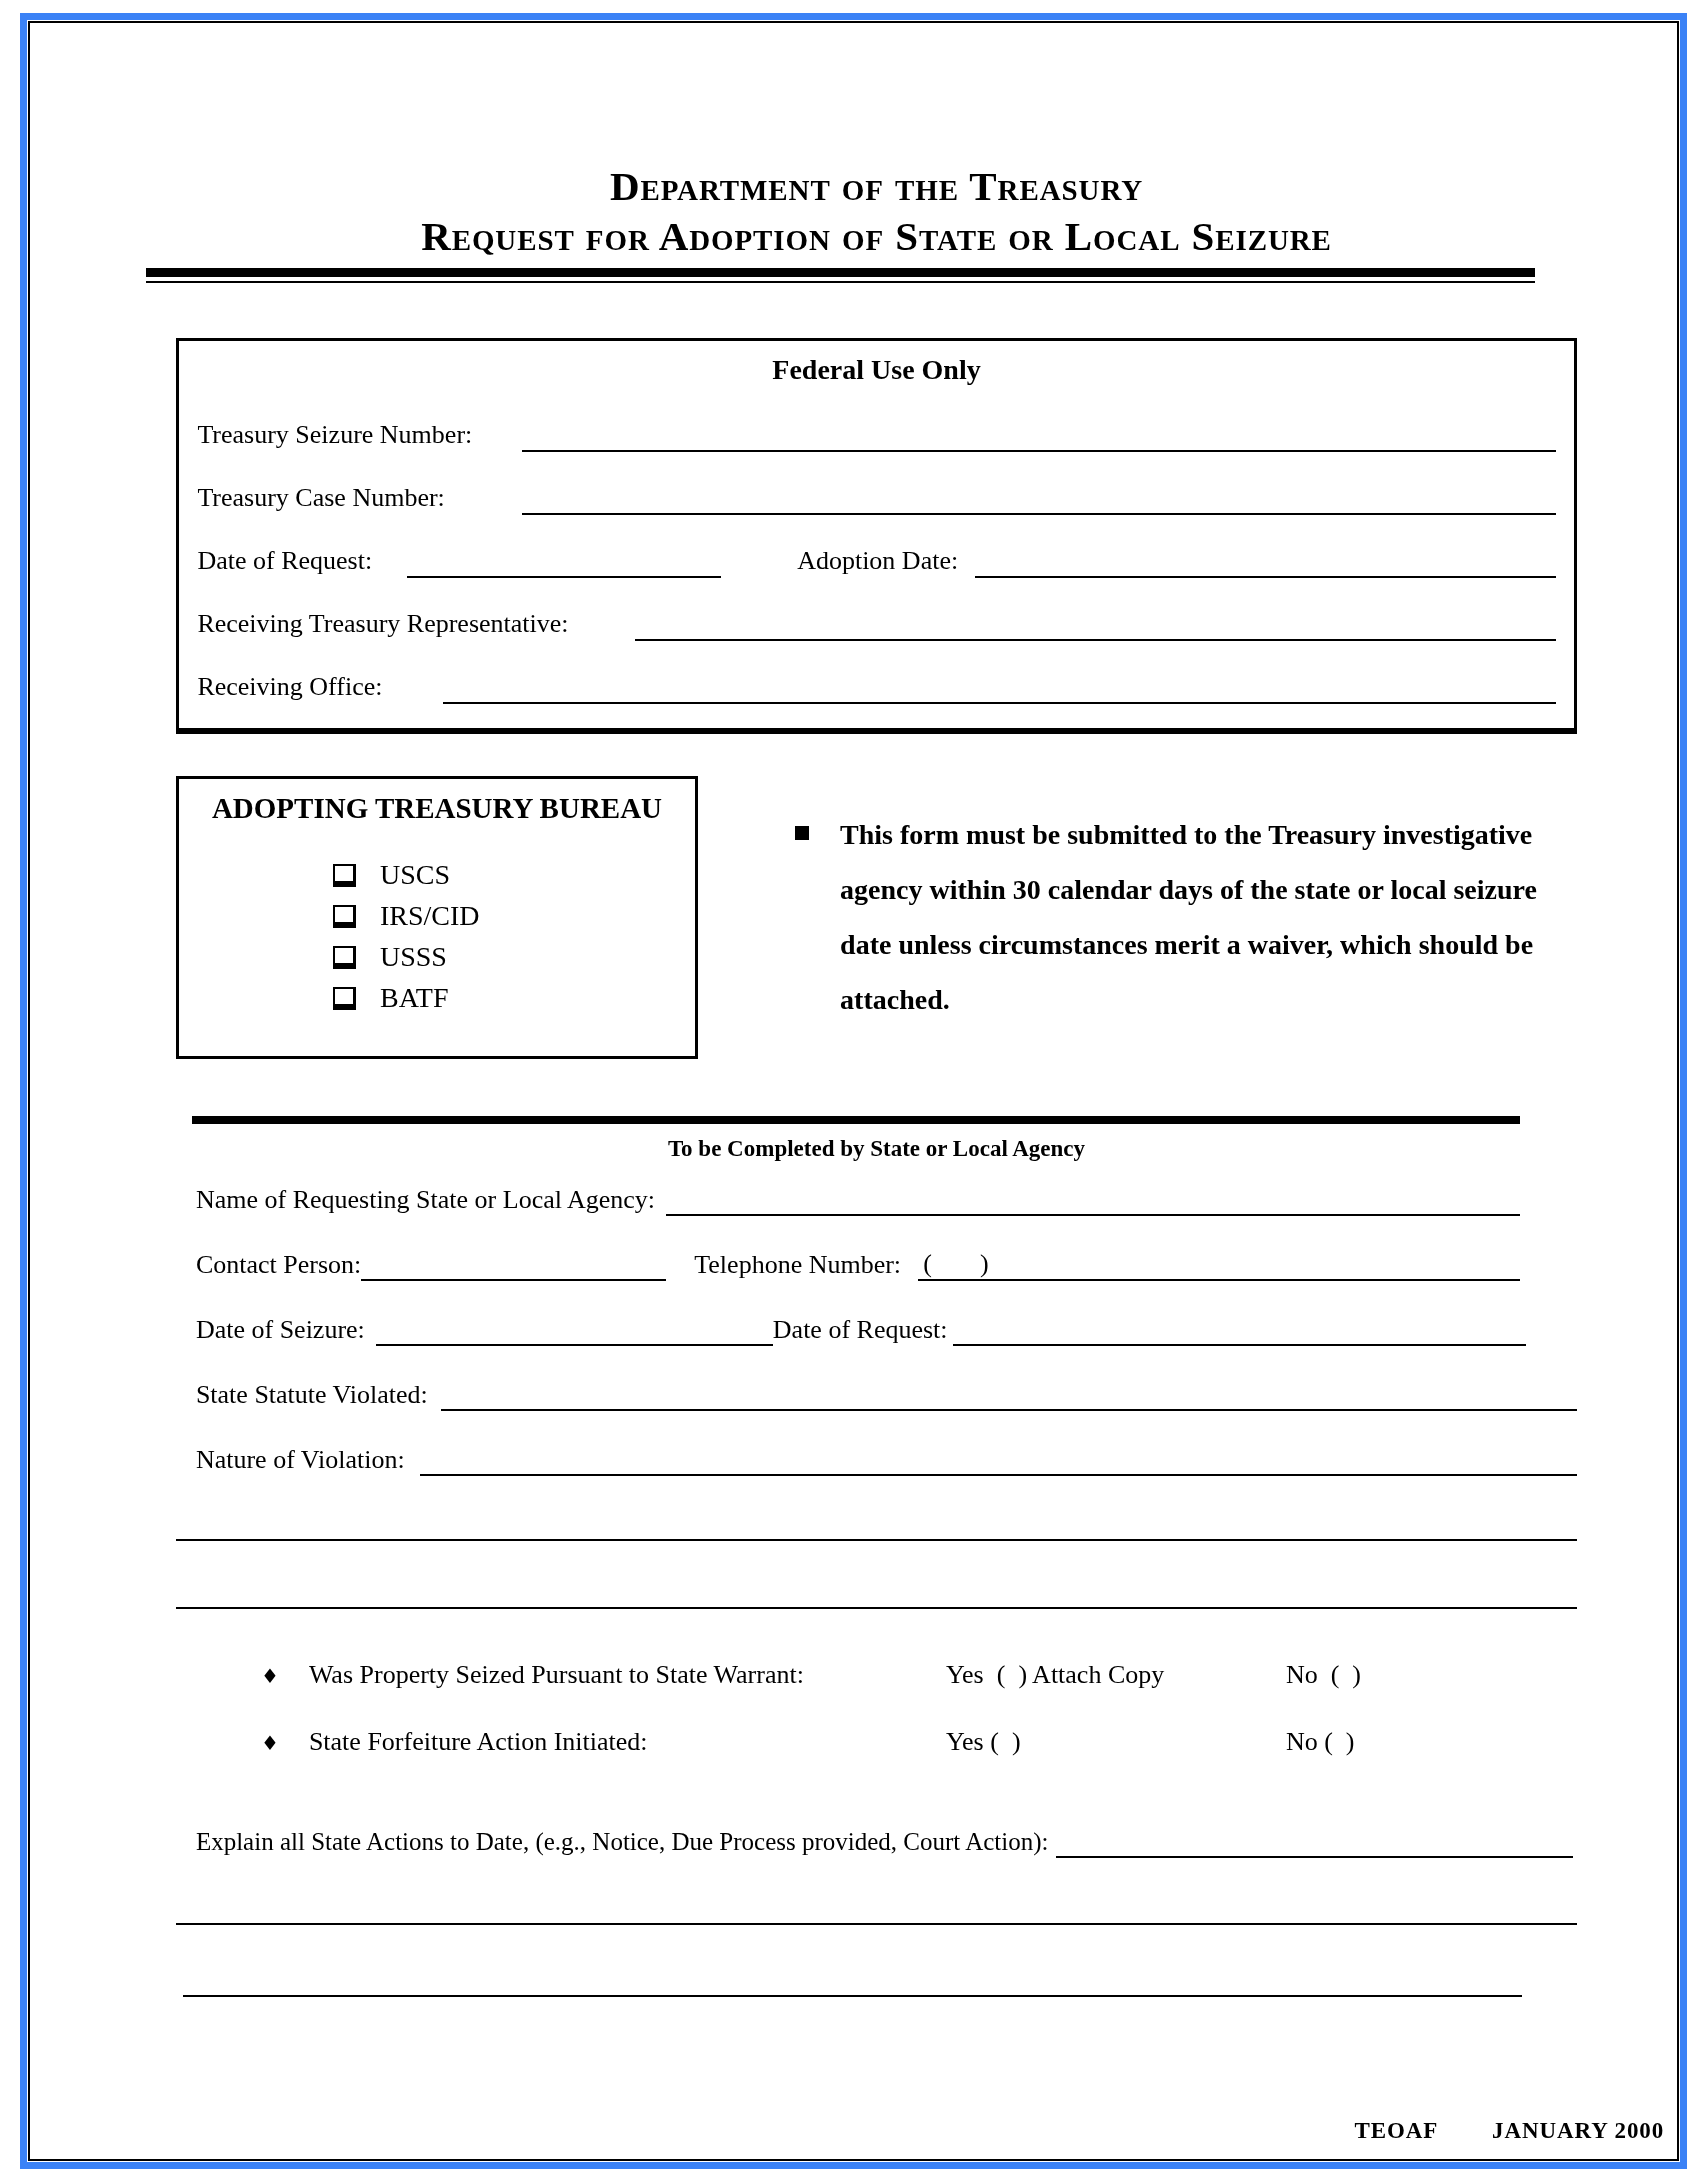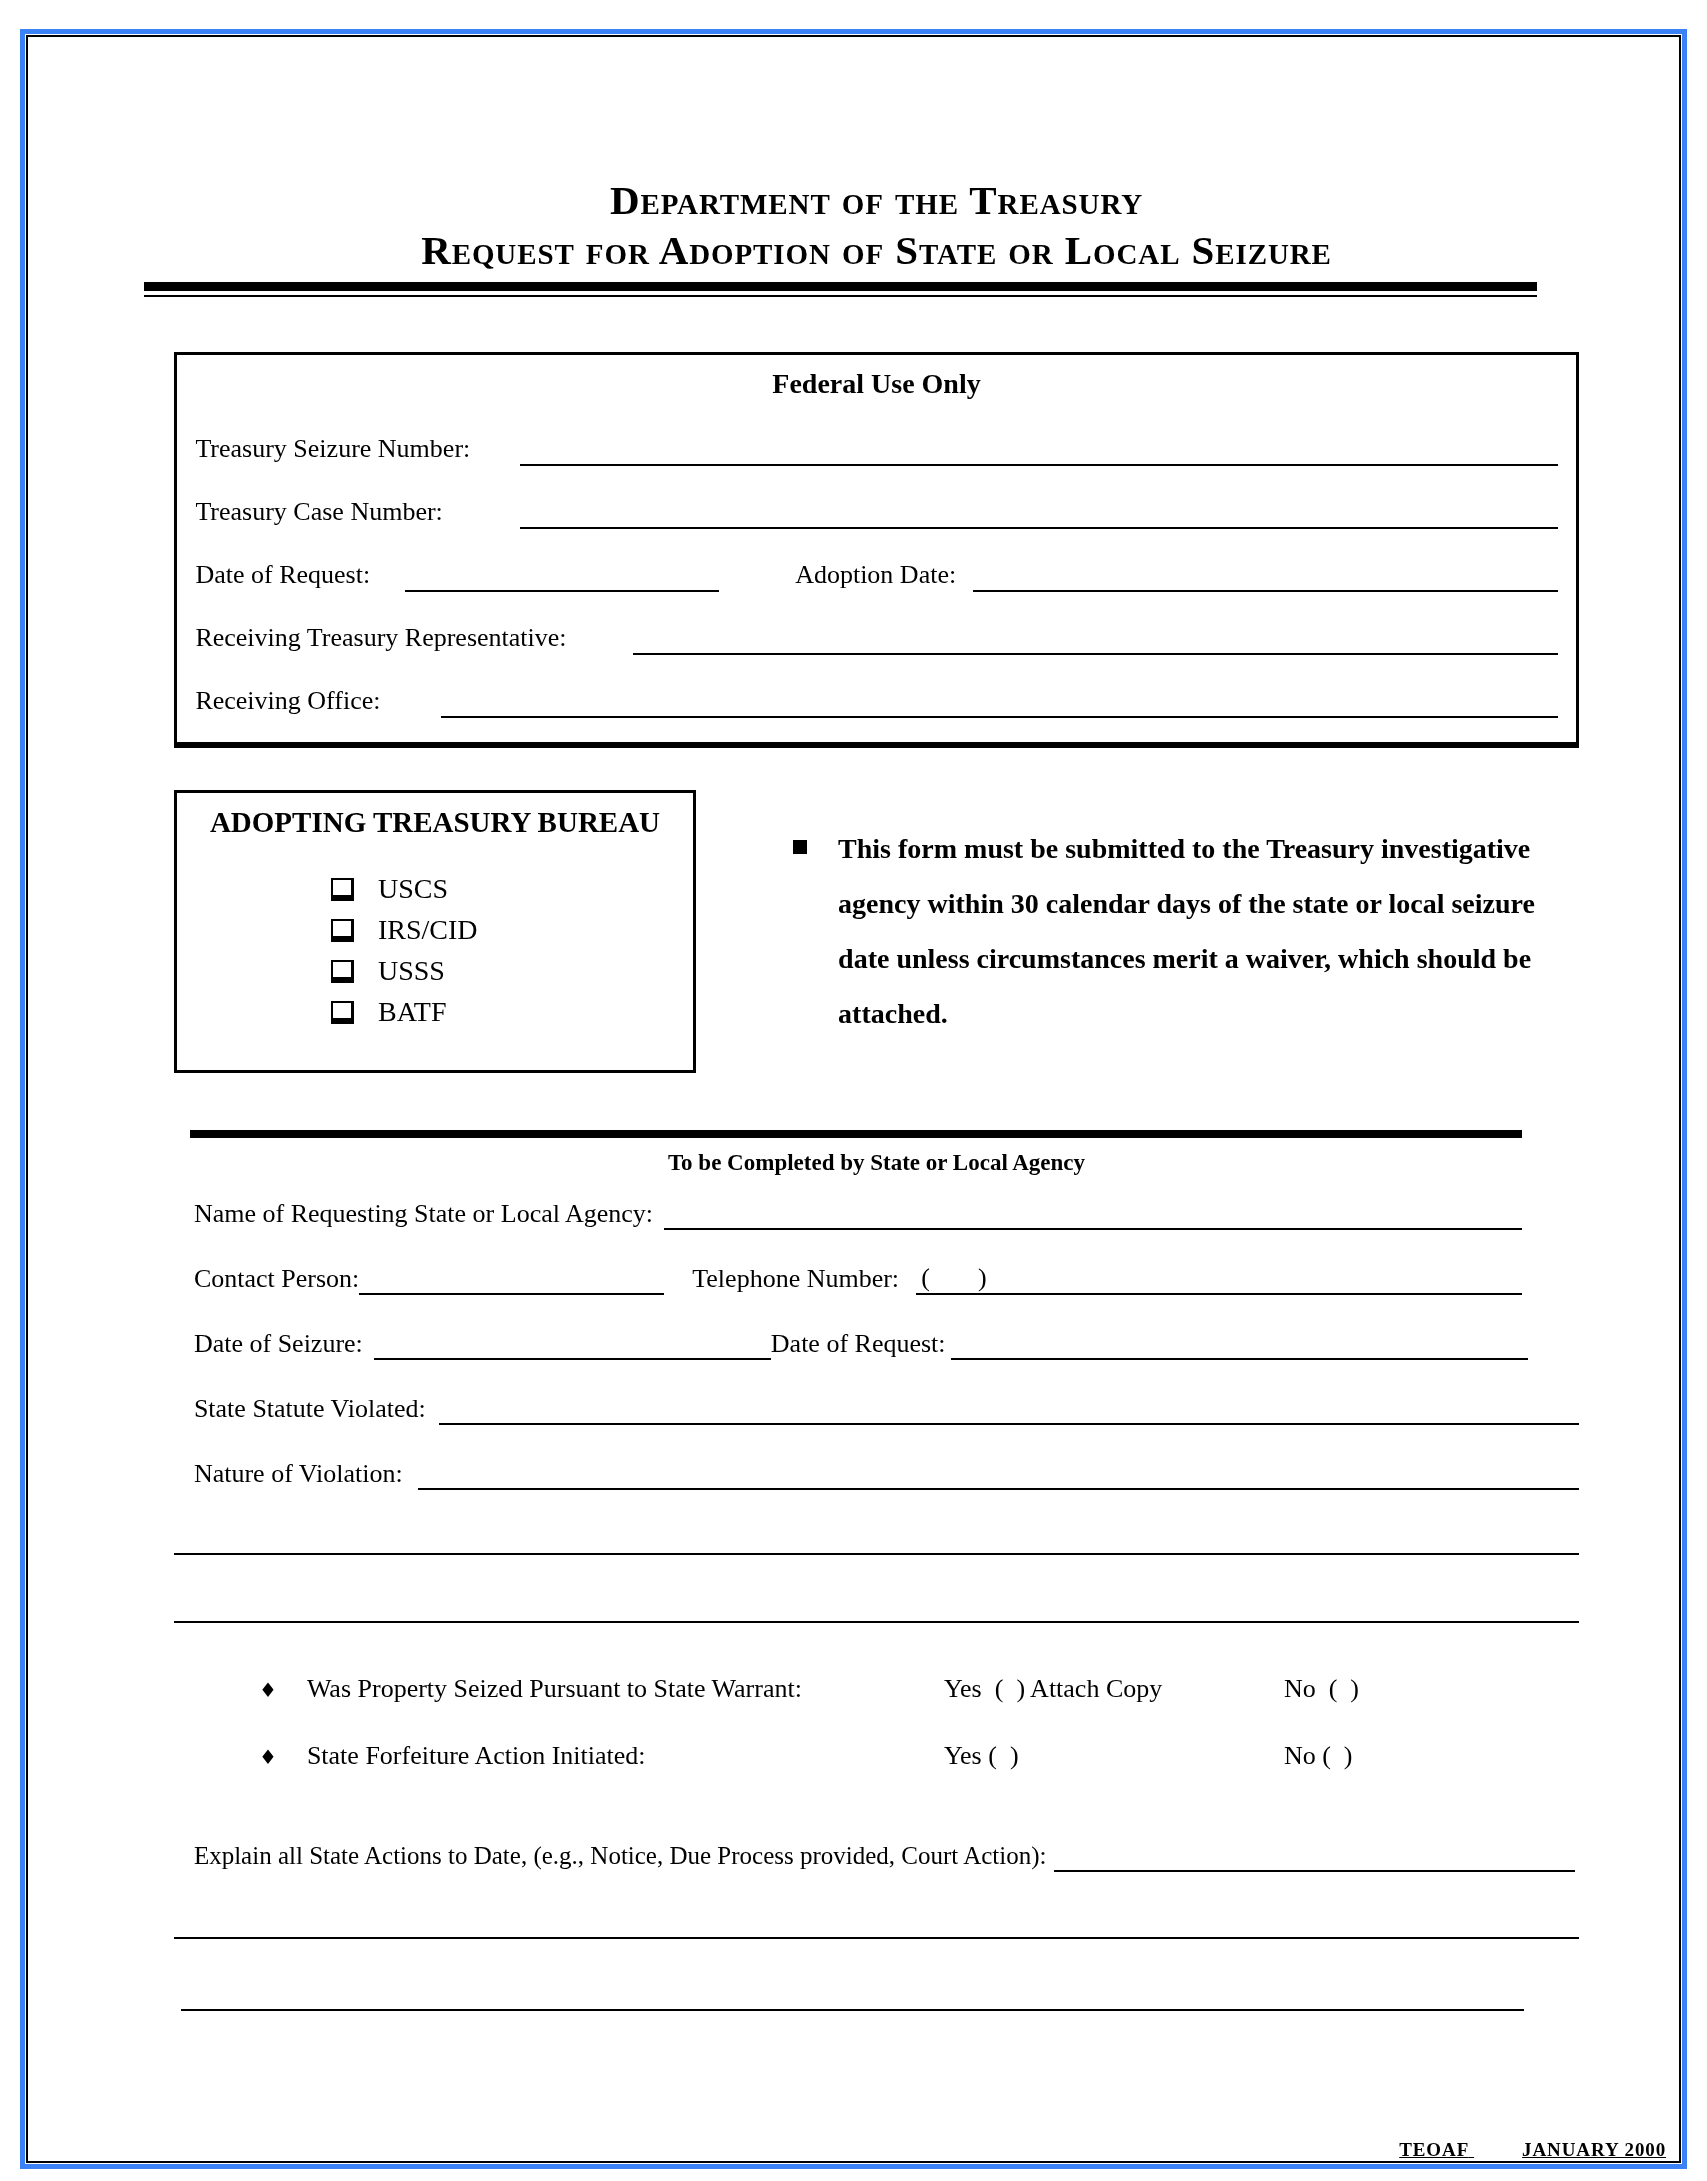--- a/index.html
+++ b/index.html
@@ -1,18 +1,18 @@
 <!DOCTYPE html>
 <html style="font-size:14.8px"><head>
 <meta charset="utf-8">
 <style>
   html,body{margin:0;padding:0;background:#e8e8e8;}
   .page{position:relative;width:1707px;height:2182px;background:#ffffff;
         font-family:"Liberation Serif","DejaVu Serif",serif;color:#000;}
-  .sheet{position:absolute;left:20px;top:13px;right:20px;bottom:13px;border:5px solid #3b82f6;margin-top:16px;}
+  .sheet{position:absolute;left:20px;top:13px;right:20px;bottom:13px;border:7px solid #3b82f6;}
   .liner{position:absolute;inset:0.9px;border:2.8px solid #000;overflow:hidden;}
   .content{padding:0 100px 0 146px;}
 
   
   .title-block{margin-top:138px;text-align:center;}
   .title-line{font-weight:bold;font-variant:small-caps;font-size:41px;line-height:50px;letter-spacing:0.9px;}
   .title-rule{margin-top:7.4px;margin-left:-29.5px;margin-right:42px;height:3.7px;
               border-top:9.2px solid #000;border-bottom:2.8px solid #000;}
 
   
@@ -54,21 +54,21 @@
   .qrow{display:grid;grid-template-columns:48px 637px 340px auto;align-items:baseline;
         margin-left:85px;font-size:26px;height:37px;}
   .q1{margin-top:51px;}
   .q2{margin-top:29.5px;}
   .diamond{font-family:"DejaVu Sans",sans-serif;font-size:20px;}
 
   
   .explain-row{margin-top:57px;}
   .lineA{margin-top:65px;}
   .lineB{margin-top:70px;margin-left:7.4px;margin-right:55px;}
-  .footer{position:absolute;right:13px;bottom:0;font-weight:bold;font-size:19px;letter-spacing:0.9px;text-decoration:underline;}
+  .footer{position:absolute;right:13px;bottom:15px;font-weight:bold;font-size:23px;letter-spacing:0.9px;}
   .footer span{margin-left:48px;}
 </style>
 </head>
 <body>
 
 <div class="page">
   <div class="sheet">
     <div class="liner">
       <div class="content">
 

